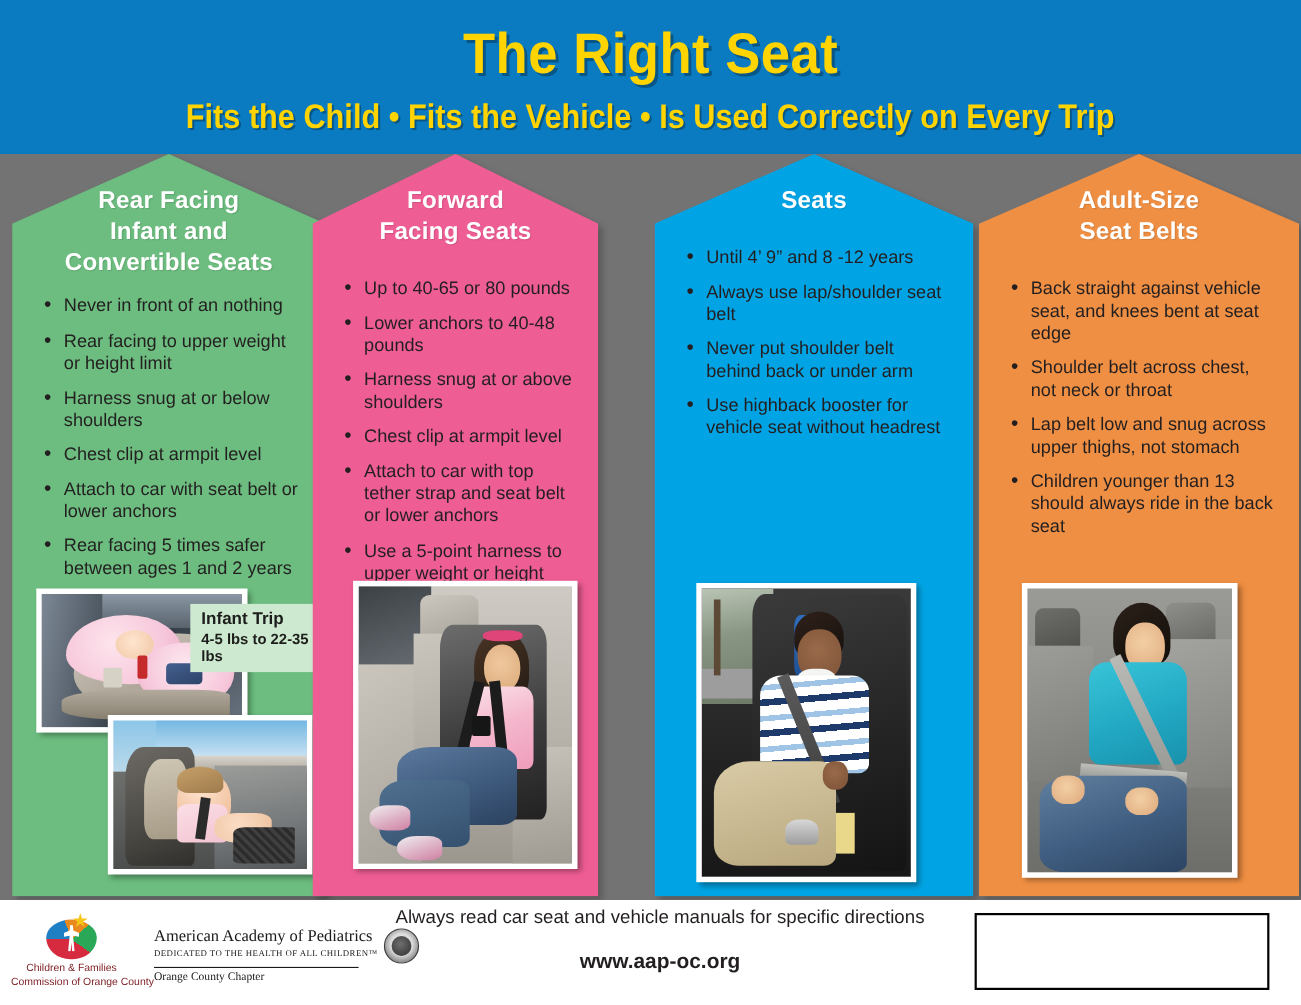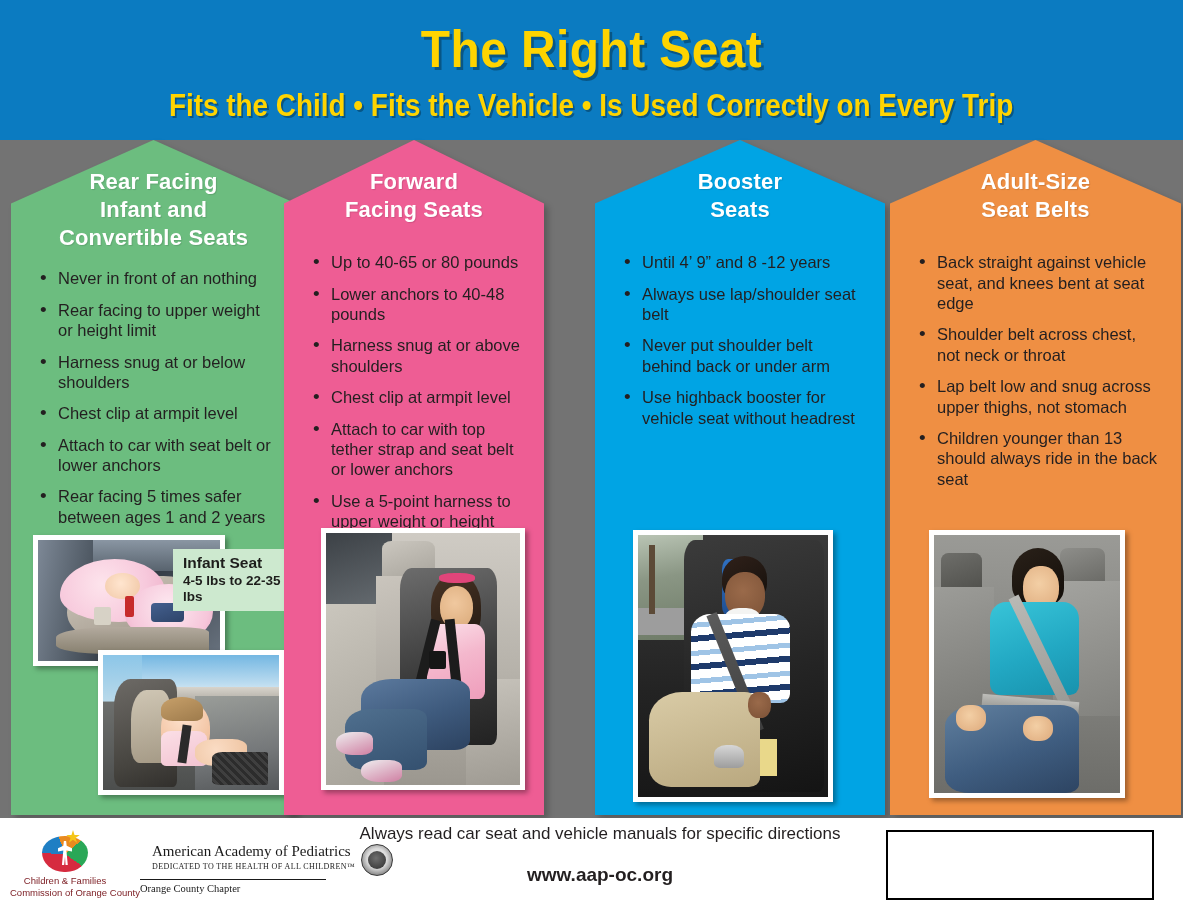--- a/index.html
+++ b/index.html
@@ -327,21 +327,21 @@
     clip-path: polygon(50% 0%, 61% 35%, 98% 35%, 68% 57%, 79% 91%, 50% 70%, 21% 91%, 32% 57%, 2% 35%, 39% 35%);
   }
   .cfc-text {
     text-align: center; font-family: "Liberation Sans Narrow","Liberation Sans",sans-serif;
     font-size: 9.5px; line-height: 1.25; color:#7a1a20; margin-top: 3px; white-space: nowrap;
   }
 
   
   .logo-aap { position: absolute; left: 140px; top: 26px; width: 210px; }
   .aap-row { display: flex; align-items: flex-start; gap: 6px; }
-  .aap-txt { flex: 1; margin-left: 12px; }
+  .aap-txt { flex: 1; }
   .aap-name {
     font-family: "Liberation Serif", serif; font-size: 15px; color:#1a1a1a; line-height: 1.05;
     white-space: nowrap;
   }
   .aap-tag {
     font-family: "Liberation Serif", serif; font-size: 8px; letter-spacing: 0.4px;
     color:#1a1a1a; margin-top: 2px; white-space: nowrap;
   }
   .aap-rule { border-top: 1px solid #1a1a1a; margin-top: 3px; width: 186px; }
   .aap-chapter {
@@ -412,21 +412,21 @@
             <div class="c-child"></div>
               <div class="c-hair"></div>
               <div class="c-shirt"></div>
             <div class="c-strap"></div>
               <div class="c-legs"></div>
               <div class="c-mesh"></div>
           </div>
         </div>
 
         <div class="cap cap-infant">
-          <div class="cap-title">Infant Seat</div>
+          <div class="cap-title">Infant Trip</div>
           <div class="cap-sub">4-5 lbs to 22-35 lbs</div>
         </div>
 
         <div class="cap cap-convert">
           <div class="cap-title">Convertible Seat</div>
           <div class="cap-sub">5 lbs to 30-45 lbs</div>
         </div>
       </div>
     </div>
 
@@ -467,21 +467,20 @@
               <div class="f-shoe2"></div>
           </div>
         </div>
       </div>
     </div>
 
     <div class="col col-3">
       <div class="col-shape" style="background:#00a4e4"></div>
       <div class="col-inner">
         <div class="col-title two-line">
-          <div>Booster</div>
           <div>Seats</div>
         </div>
         <ul class="bullets" style="margin-top:28px">
           <li>Until 4’ 9” and 8 -12 years</li>
           <li>Always use lap/shoulder seat belt</li>
           <li>Never put shoulder belt behind back or under arm</li>
           <li>Use highback booster for vehicle seat without headrest</li>
         </ul>
 
         <div class="photo p-booster" style="top:390px">

